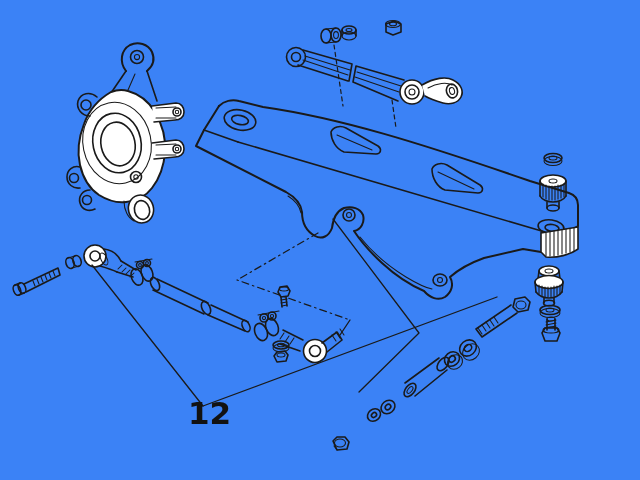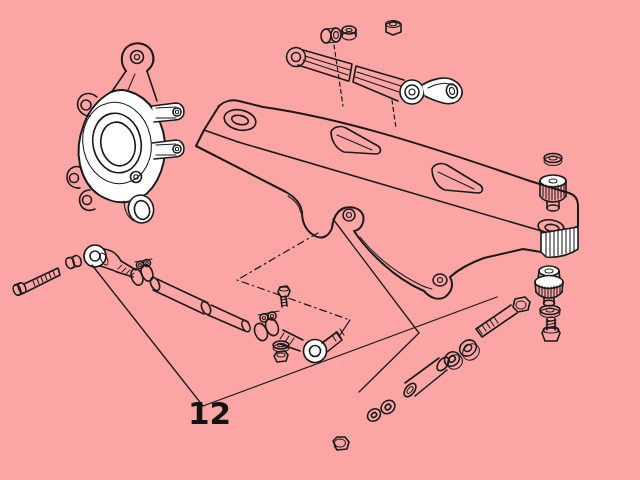--- a/index.html
+++ b/index.html
@@ -1,16 +1,16 @@
 <!DOCTYPE html>
 <html><head>
 <meta charset="utf-8">
 <style>
   html,body{margin:0;padding:0;background:#ffffff}
-  .stage{position:relative;width:640px;height:480px;background:#fca5a5;overflow:hidden;
+  .stage{position:relative;width:640px;height:480px;background:#3b82f6;overflow:hidden;
          font-family:"DejaVu Sans",sans-serif}
   svg{display:block}
   svg path,svg ellipse,svg circle,svg line,svg polyline{
     fill:none;stroke:#1a1a1a;stroke-width:1.6;stroke-linecap:round;stroke-linejoin:round}
   .fw{fill:#ffffff}
   .thin{stroke-width:1.05}
   .thick{stroke-width:2}
   .leader{stroke-width:1.3}
   .dash{stroke-dasharray:4 3.5;stroke-width:1.2}
   .dashdot{stroke-dasharray:7 4 1.5 4;stroke-width:1.2}

